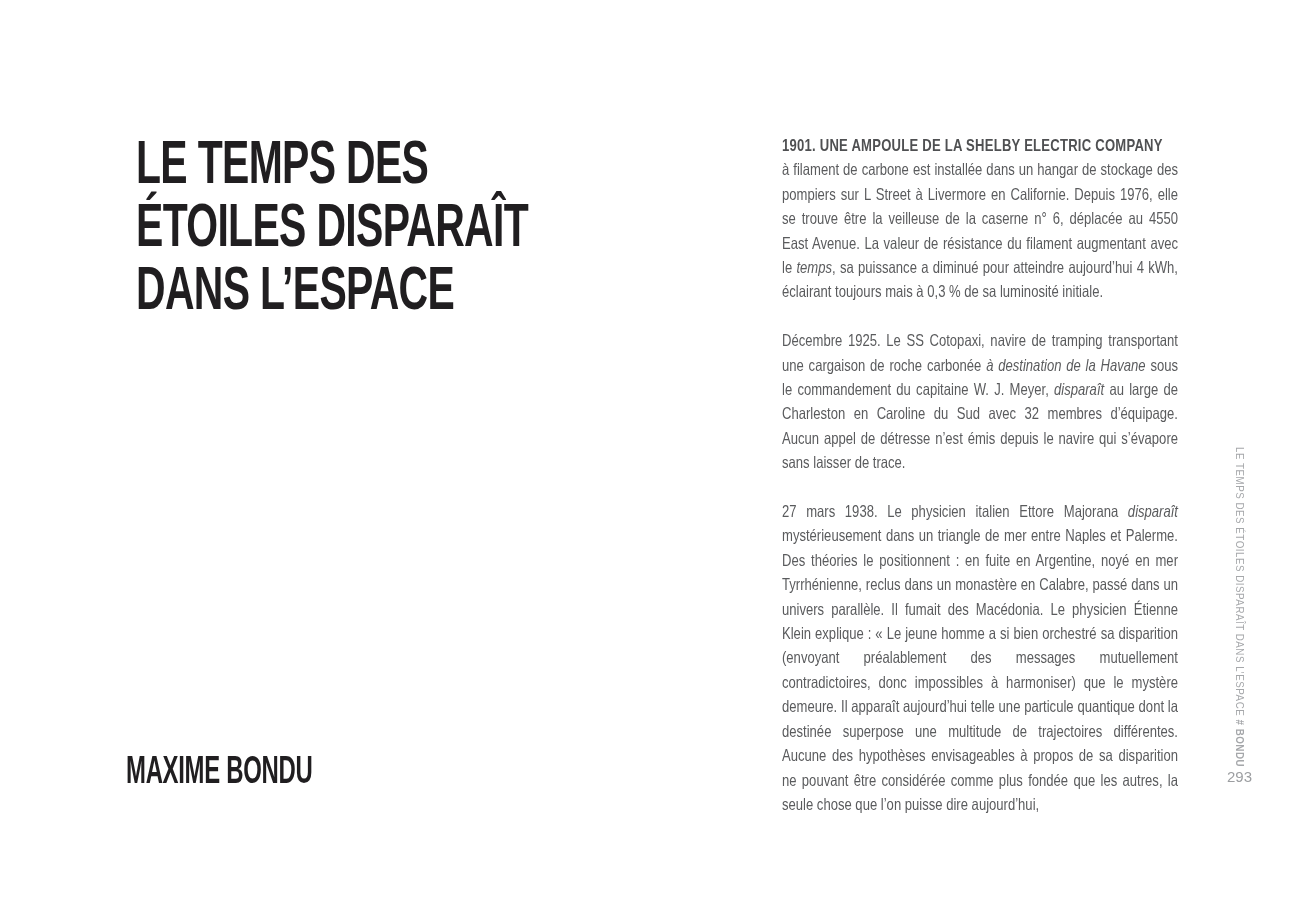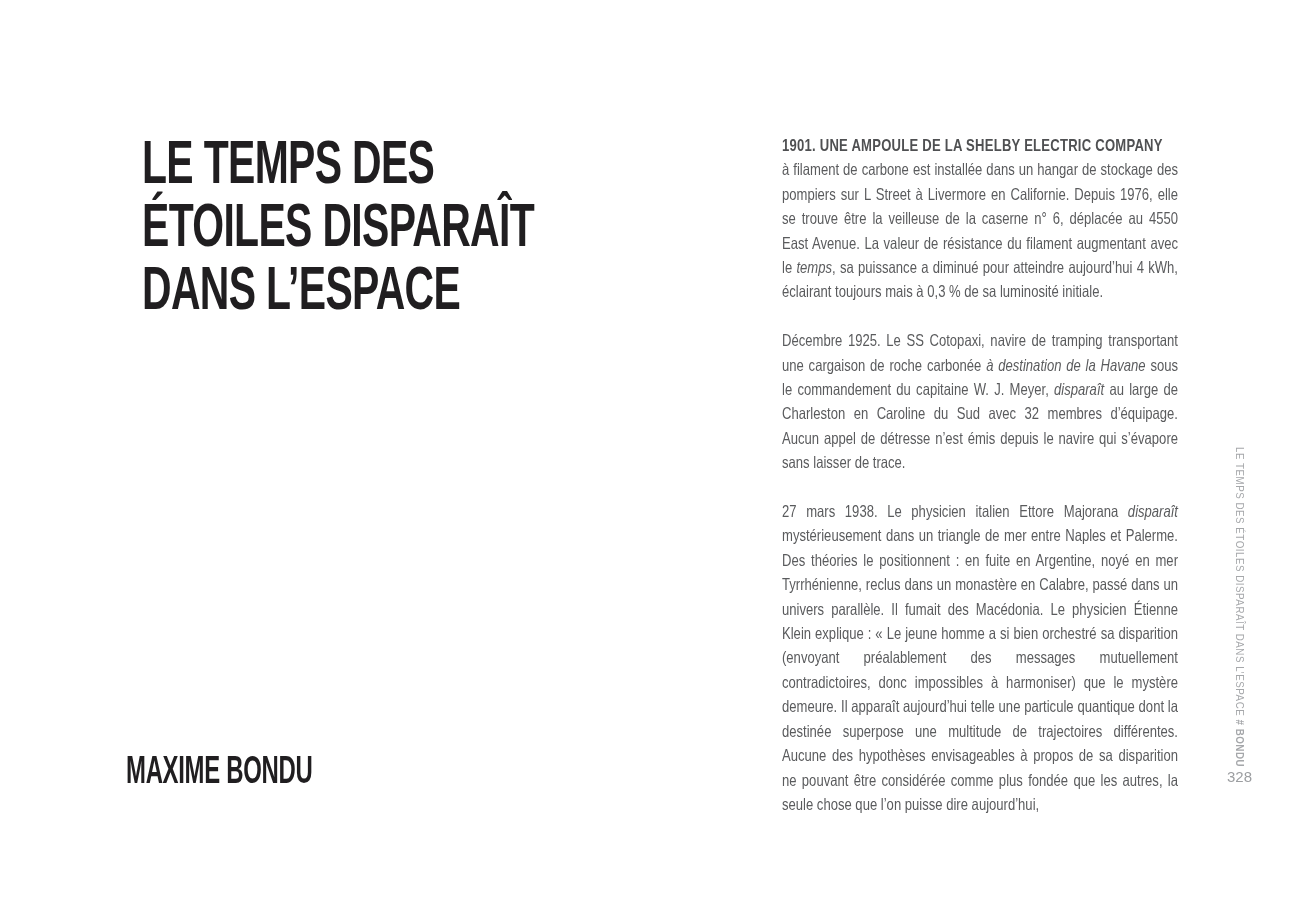--- a/index.html
+++ b/index.html
@@ -10,21 +10,21 @@
     height: 912px;
     background: #ffffff;
     overflow: hidden;
     font-family: "Liberation Sans", sans-serif;
     -webkit-font-smoothing: antialiased;
   }
 
   
   .title-block {
     position: absolute;
-    left: 142px;
+    left: 136px;
     top: 130px;
     color: #201e20;
   }
   .title-line {
     font-weight: 700;
     font-size: 62px;
     line-height: 63px;
     letter-spacing: -1px;
     white-space: nowrap;
     transform: scaleX(0.66);
@@ -110,16 +110,16 @@
       <div class="para-heading">1901. UNE AMPOULE DE LA SHELBY ELECTRIC COMPANY</div>
       <p class="para"><span>à filament de carbone est installée dans un hangar de stockage des pompiers sur L Street à Livermore en Californie. Depuis 1976, elle se trouve être la veilleuse de la caserne n° 6, déplacée au 4550 East Avenue. La valeur de résistance du filament augmentant avec le </span><span style="font-style: italic;">temps</span><span>, sa puissance a diminué pour atteindre aujourd’hui 4 kWh, éclairant toujours mais à 0,3 % de sa luminosité initiale.</span></p>
       <p class="para"><span>Décembre 1925. Le SS Cotopaxi, navire de tramping transportant une cargaison de roche carbonée </span><span style="font-style: italic;">à destination de la Havane</span><span> sous le commandement du capitaine W. J. Meyer, </span><span style="font-style: italic;">disparaît</span><span> au large de Charleston en Caroline du Sud avec 32 membres d’équipage. Aucun appel de détresse n’est émis depuis le navire qui s’évapore sans laisser de trace.</span></p>
       <p class="para"><span>27 mars 1938. Le physicien italien Ettore Majorana </span><span style="font-style: italic;">disparaît</span><span> mystérieusement dans un triangle de mer entre Naples et Palerme. Des théories le positionnent : en fuite en Argentine, noyé en mer Tyrrhénienne, reclus dans un monastère en Calabre, passé dans un univers parallèle. Il fumait des Macédonia. Le physicien Étienne Klein explique : « Le jeune homme a si bien orchestré sa disparition (envoyant préalablement des messages mutuellement contradictoires, donc impossibles à harmoniser) que le mystère demeure. Il apparaît aujourd’hui telle une particule quantique dont la destinée superpose une multitude de trajectoires différentes. Aucune des hypothèses envisageables à propos de sa disparition ne pouvant être considérée comme plus fondée que les autres, la seule chose que l’on puisse dire aujourd’hui,</span></p>
     </div>
 
     <div class="running-title">
       <span>LE TEMPS DES ÉTOILES DISPARAÎT DANS L’ESPACE </span><span class="tag"># BONDU</span>
     </div>
 
-    <div class="page-number">328</div>
+    <div class="page-number">293</div>
   </div>
 
 </div>
 
 </body></html>

